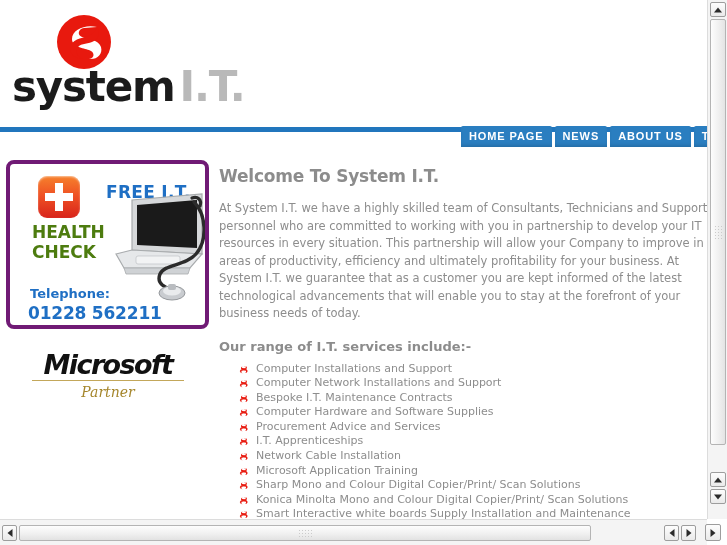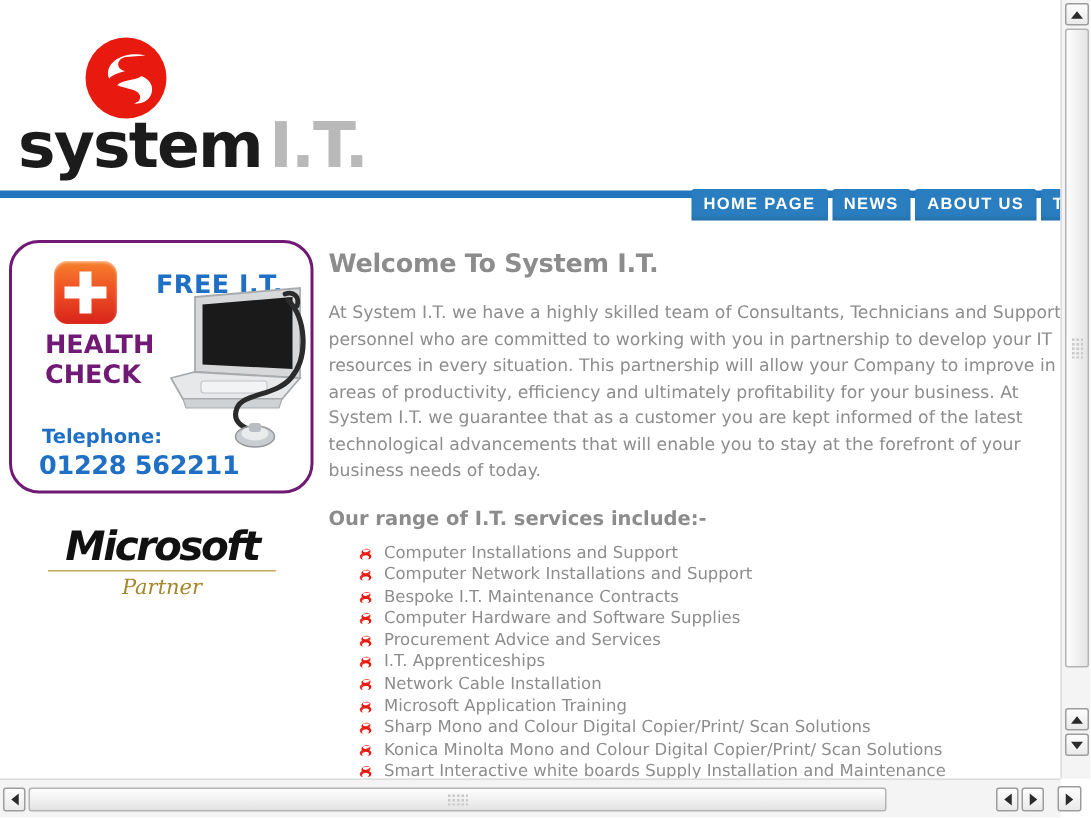--- a/index.html
+++ b/index.html
@@ -24,21 +24,20 @@
     width: 707px;
     height: 519px;
     overflow: hidden;
     background: #ffffff;
   }
 
   
   #header {
     position: relative;
     height: 138px;
-    margin-top: 10px;
   }
   #logo {
     position: absolute;
     left: 12px;
     top: 8px;
     width: 180px;
     height: 105px;
   }
   #logo-mark {
     position: absolute;
@@ -110,22 +109,22 @@
   #left-col {
     position: absolute;
     left: 6px;
     top: 8px;
     width: 205px;
   }
   #health-panel {
     position: relative;
     width: 203px;
     height: 169px;
-    border: 2px solid #701a75;
-    border-radius: 20px;
+    border: 4px solid #701a75;
+    border-radius: 8px;
     background: #ffffff;
     box-sizing: border-box;
     overflow: hidden;
   }
   #cross-badge {
     position: absolute;
     left: 28px;
     top: 12px;
     width: 42px;
     height: 42px;
@@ -147,21 +146,21 @@
     color: #1f6fc4;
     font-size: 17px;
     font-weight: bold;
     letter-spacing: 0.3px;
     font-family: "DejaVu Sans", sans-serif;
   }
   #health-check {
     position: absolute;
     left: 22px;
     top: 58px;
-    color: #701a75;
+    color: #4d7c0f;
     font-size: 17px;
     font-weight: bold;
     line-height: 20px;
     font-family: "DejaVu Sans", sans-serif;
   }
   #tel-label {
     position: absolute;
     left: 20px;
     top: 122px;
     color: #1f6fc4;

